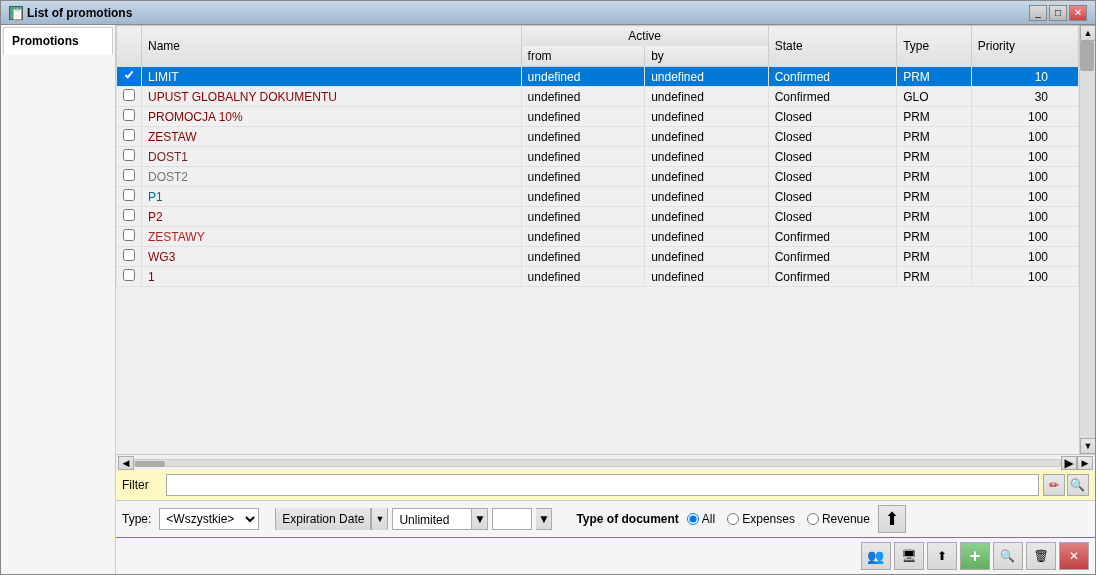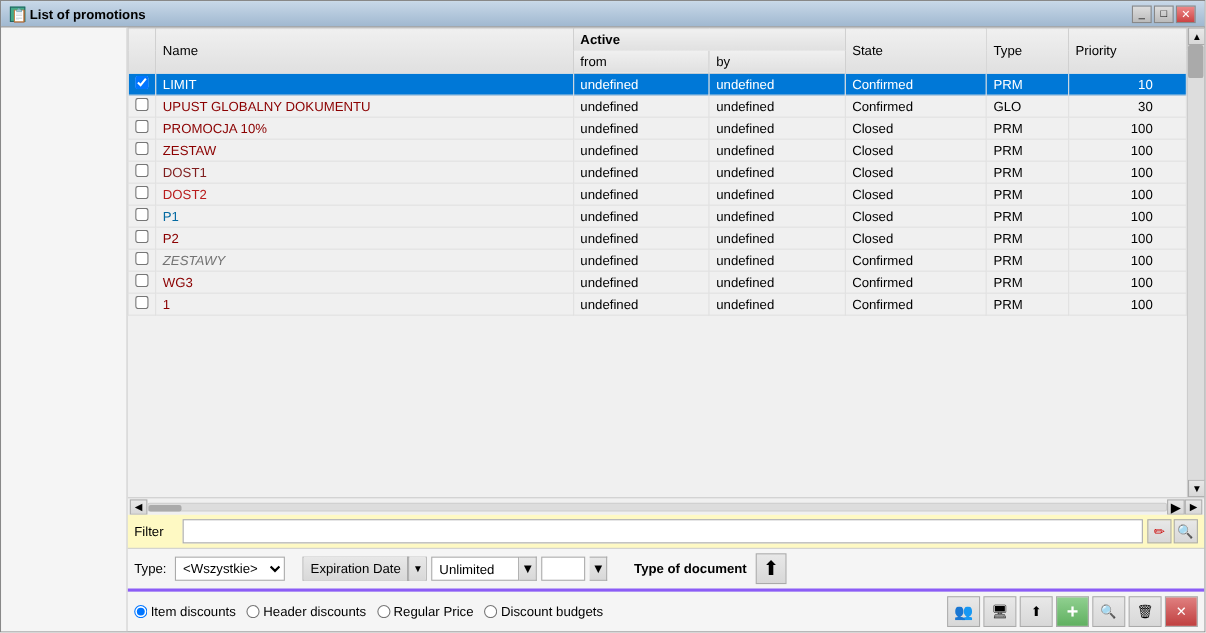--- a/index.html
+++ b/index.html
@@ -24,21 +24,21 @@
     .data-table tr.selected td { background: #0078d7; color: white; }
     .checkbox-cell { width: 20px; text-align: center; }
     .scrollbar-h { height: 16px; background: #f0f0f0; border-top: 1px solid #ccc; display: flex; align-items: center; padding: 0 2px; }
     .scroll-track-h { flex: 1; height: 8px; background: #ddd; border: 1px solid #ccc; border-radius: 2px; position: relative; }
     .scroll-thumb-h { width: 30px; height: 6px; background: #aaa; border-radius: 2px; position: absolute; left: 0; top: 1px; }
     .scroll-arrow { width: 16px; height: 14px; background: linear-gradient(to bottom, #e8e8e8, #d8d8d8); border: 1px solid #aaa; display: flex; align-items: center; justify-content: center; font-size: 9px; cursor: pointer; }
     .filter-row { display: flex; align-items: center; padding: 4px 6px; background: #fef9c3; border-bottom: 1px solid #ccc; gap: 4px; }
     .filter-label { min-width: 40px; }
     .filter-input { flex: 1; height: 22px; border: 1px solid #aaa; background: white; padding: 2px 4px; }
     .filter-btn { width: 22px; height: 22px; border: 1px solid #aaa; background: linear-gradient(to bottom, #e8e8e8, #d8d8d8); cursor: pointer; display: flex; align-items: center; justify-content: center; font-size: 12px; }
-    .options-row { display: flex; align-items: center; padding: 4px 6px; background: #f5f5f5; border-bottom: 3px solid #8b5cf6; gap: 8px; }
+    .options-row { display: flex; align-items: center; padding: 4px 6px; background: #f5f5f5; border-bottom: 1px solid #8b5cf6; gap: 8px; }
     .select-field { height: 22px; border: 1px solid #aaa; background: white; padding: 0 2px; }
     .expiry-section { display: flex; align-items: center; gap: 4px; margin-left: 8px; }
     .expiry-dropdown { display: flex; align-items: center; border: 1px solid #aaa; background: white; height: 22px; }
     .expiry-label { padding: 0 6px; background: linear-gradient(to bottom, #e8e8e8, #d8d8d8); height: 22px; line-height: 22px; border-right: 1px solid #aaa; cursor: pointer; }
     .expiry-arrow { width: 16px; height: 22px; display: flex; align-items: center; justify-content: center; background: linear-gradient(to bottom, #e8e8e8, #d8d8d8); border-left: 1px solid #aaa; cursor: pointer; font-size: 9px; }
     .expiry-value { padding: 0 6px; min-width: 80px; height: 22px; line-height: 22px; border: 1px solid #aaa; background: white; }
     .expiry-val-arrow { width: 16px; height: 22px; display: flex; align-items: center; justify-content: center; border: 1px solid #aaa; border-left: none; background: linear-gradient(to bottom, #e8e8e8, #d8d8d8); cursor: pointer; }
     .doc-type-section { display: flex; align-items: center; gap: 8px; margin-left: 16px; }
     .doc-type-label { font-weight: bold; }
     .radio-group { display: flex; align-items: center; gap: 12px; }
@@ -75,33 +75,34 @@
     <div class="title-controls">
       <button class="title-btn">_</button>
       <button class="title-btn">□</button>
       <button class="title-btn close">✕</button>
     </div>
   </div>
 
   <div class="content">
 
     <div class="left-panel">
+      <button class="tab-btn active">Promotions</button>
     </div>
 
     <div class="right-panel">
 
       <div style="display:flex; flex:1; overflow:hidden; flex-direction:column;">
         <div class="main-content">
           <div class="table-container">
             <table class="data-table">
               <thead>
                 <tr class="header-row-top">
                   <th class="checkbox-cell" rowspan="2"></th>
                   <th rowspan="2">Name</th>
-                  <th colspan="2" class="active-header" style="text-align:left;font-weight:bold;">Active</th>
+                  <th colspan="2" class="active-header" style="text-align:center;">Active</th>
                   <th rowspan="2">State</th>
                   <th rowspan="2">Type</th>
                   <th rowspan="2">Priority</th>
                 </tr>
                 <tr class="header-row-sub">
                   <th>from</th>
                   <th>by</th>
                 </tr>
               </thead>
               <tbody id="table-body">
@@ -157,21 +158,21 @@
       <td>undefined</td>
       <td>undefined</td>
       <td>Closed</td>
       <td>PRM</td>
       <td style="text-align:right; padding-right:30px;">100</td>
     </tr>
                   <tr>
       <td class="checkbox-cell">
         <input type="checkbox" style="">
       </td>
-      <td style="color:#b91c1c;margin-top:12px;">DOST2</td>
+      <td style="color:#737373;margin-top:12px;">DOST2</td>
       <td>undefined</td>
       <td>undefined</td>
       <td>Closed</td>
       <td>PRM</td>
       <td style="text-align:right; padding-right:30px;">100</td>
     </tr>
                   <tr>
       <td class="checkbox-cell">
         <input type="checkbox" style="">
       </td>
@@ -190,21 +191,21 @@
       <td>undefined</td>
       <td>undefined</td>
       <td>Closed</td>
       <td>PRM</td>
       <td style="text-align:right; padding-right:30px;">100</td>
     </tr>
                   <tr>
       <td class="checkbox-cell">
         <input type="checkbox" style="">
       </td>
-      <td style="color:#737373;font-style:italic;">ZESTAWY</td>
+      <td style="color:#b91c1c;">ZESTAWY</td>
       <td>undefined</td>
       <td>undefined</td>
       <td>Confirmed</td>
       <td>PRM</td>
       <td style="text-align:right; padding-right:30px;">100</td>
     </tr>
                   <tr>
       <td class="checkbox-cell">
         <input type="checkbox" style="">
       </td>
@@ -274,44 +275,40 @@
           <div style="display:flex; align-items:center;">
             <span class="expiry-value">Unlimited</span>
             <span class="expiry-val-arrow">▼</span>
           </div>
           <div style="width:40px; height:22px; border:1px solid #aaa; background:white;"></div>
           <span class="expiry-val-arrow">▼</span>
         </div>
 
         <div class="doc-type-section">
           <span class="doc-type-label">Type of document</span>
+          <div class="radio-group">
+            <label class="radio-item">
+              <input type="radio" name="doctype" checked="" style="">
+              <span>All</span>
+            </label>
+            <label class="radio-item">
+              <input type="radio" name="doctype" style="">
+              <span>Expenses</span>
+            </label>
+            <label class="radio-item">
+              <input type="radio" name="doctype" style="">
+              <span>Revenue</span>
+            </label>
+          </div>
           <button class="icon-btn" style="font-size:18px;">⬆</button>
         </div>
       </div>
 
 
       <div class="bottom-row">
-        <div class="radio-options">
-          <label class="radio-item">
-            <input type="radio" name="discounttype" checked="" style="">
-            <span>Item discounts</span>
-          </label>
-          <label class="radio-item">
-            <input type="radio" name="discounttype" style="">
-            <span>Header discounts</span>
-          </label>
-          <label class="radio-item">
-            <input type="radio" name="discounttype" style="">
-            <span>Regular Price</span>
-          </label>
-          <label class="radio-item">
-            <input type="radio" name="discounttype" style="">
-            <span>Discount budgets</span>
-          </label>
-        </div>
         <div class="action-btns">
           <button class="action-btn" title="People">👥</button>
           <button class="action-btn" title="Screen" style="font-size:12px;">🖥</button>
           <button class="action-btn" title="Upload" style="font-size:12px;">⬆</button>
           <button class="action-btn green" title="Add" style="font-size:18px; font-weight:bold; color:#fff;">+</button>
           <button class="action-btn" title="Search" style="font-size:12px;">🔍</button>
           <button class="action-btn" title="Delete" style="font-size:12px;">🗑</button>
           <button class="action-btn red" title="Close" style="font-size:12px; color:white;">✕</button>
         </div>
       </div>

